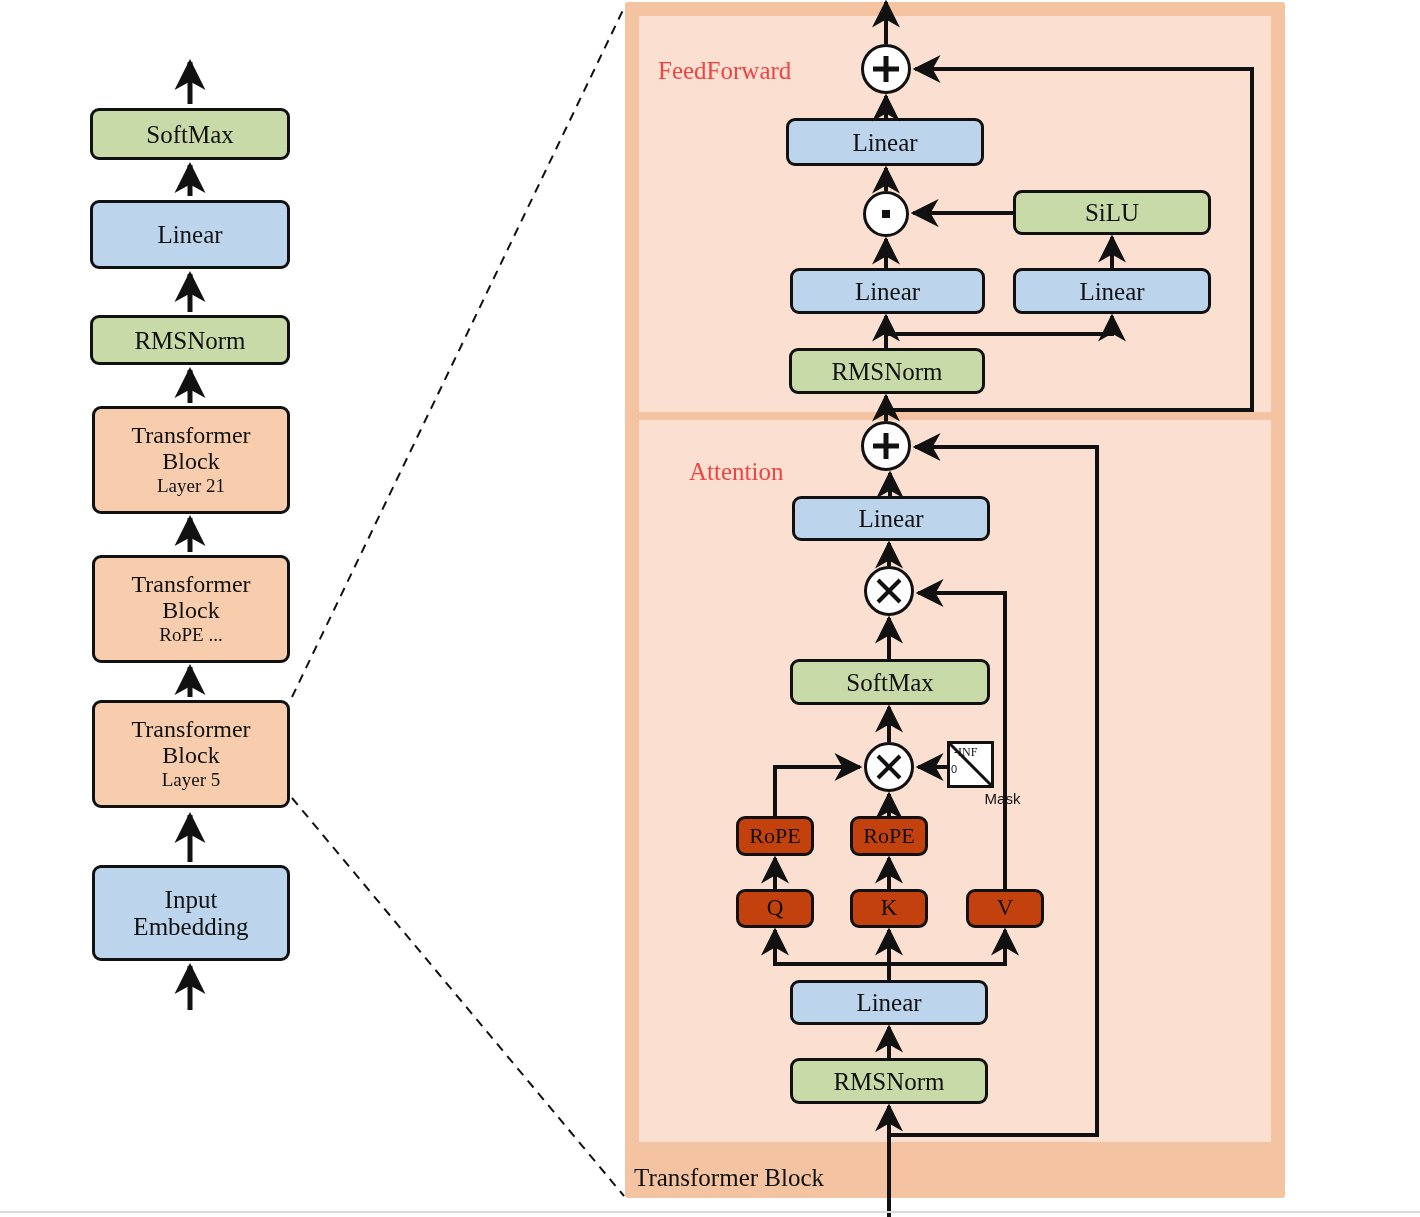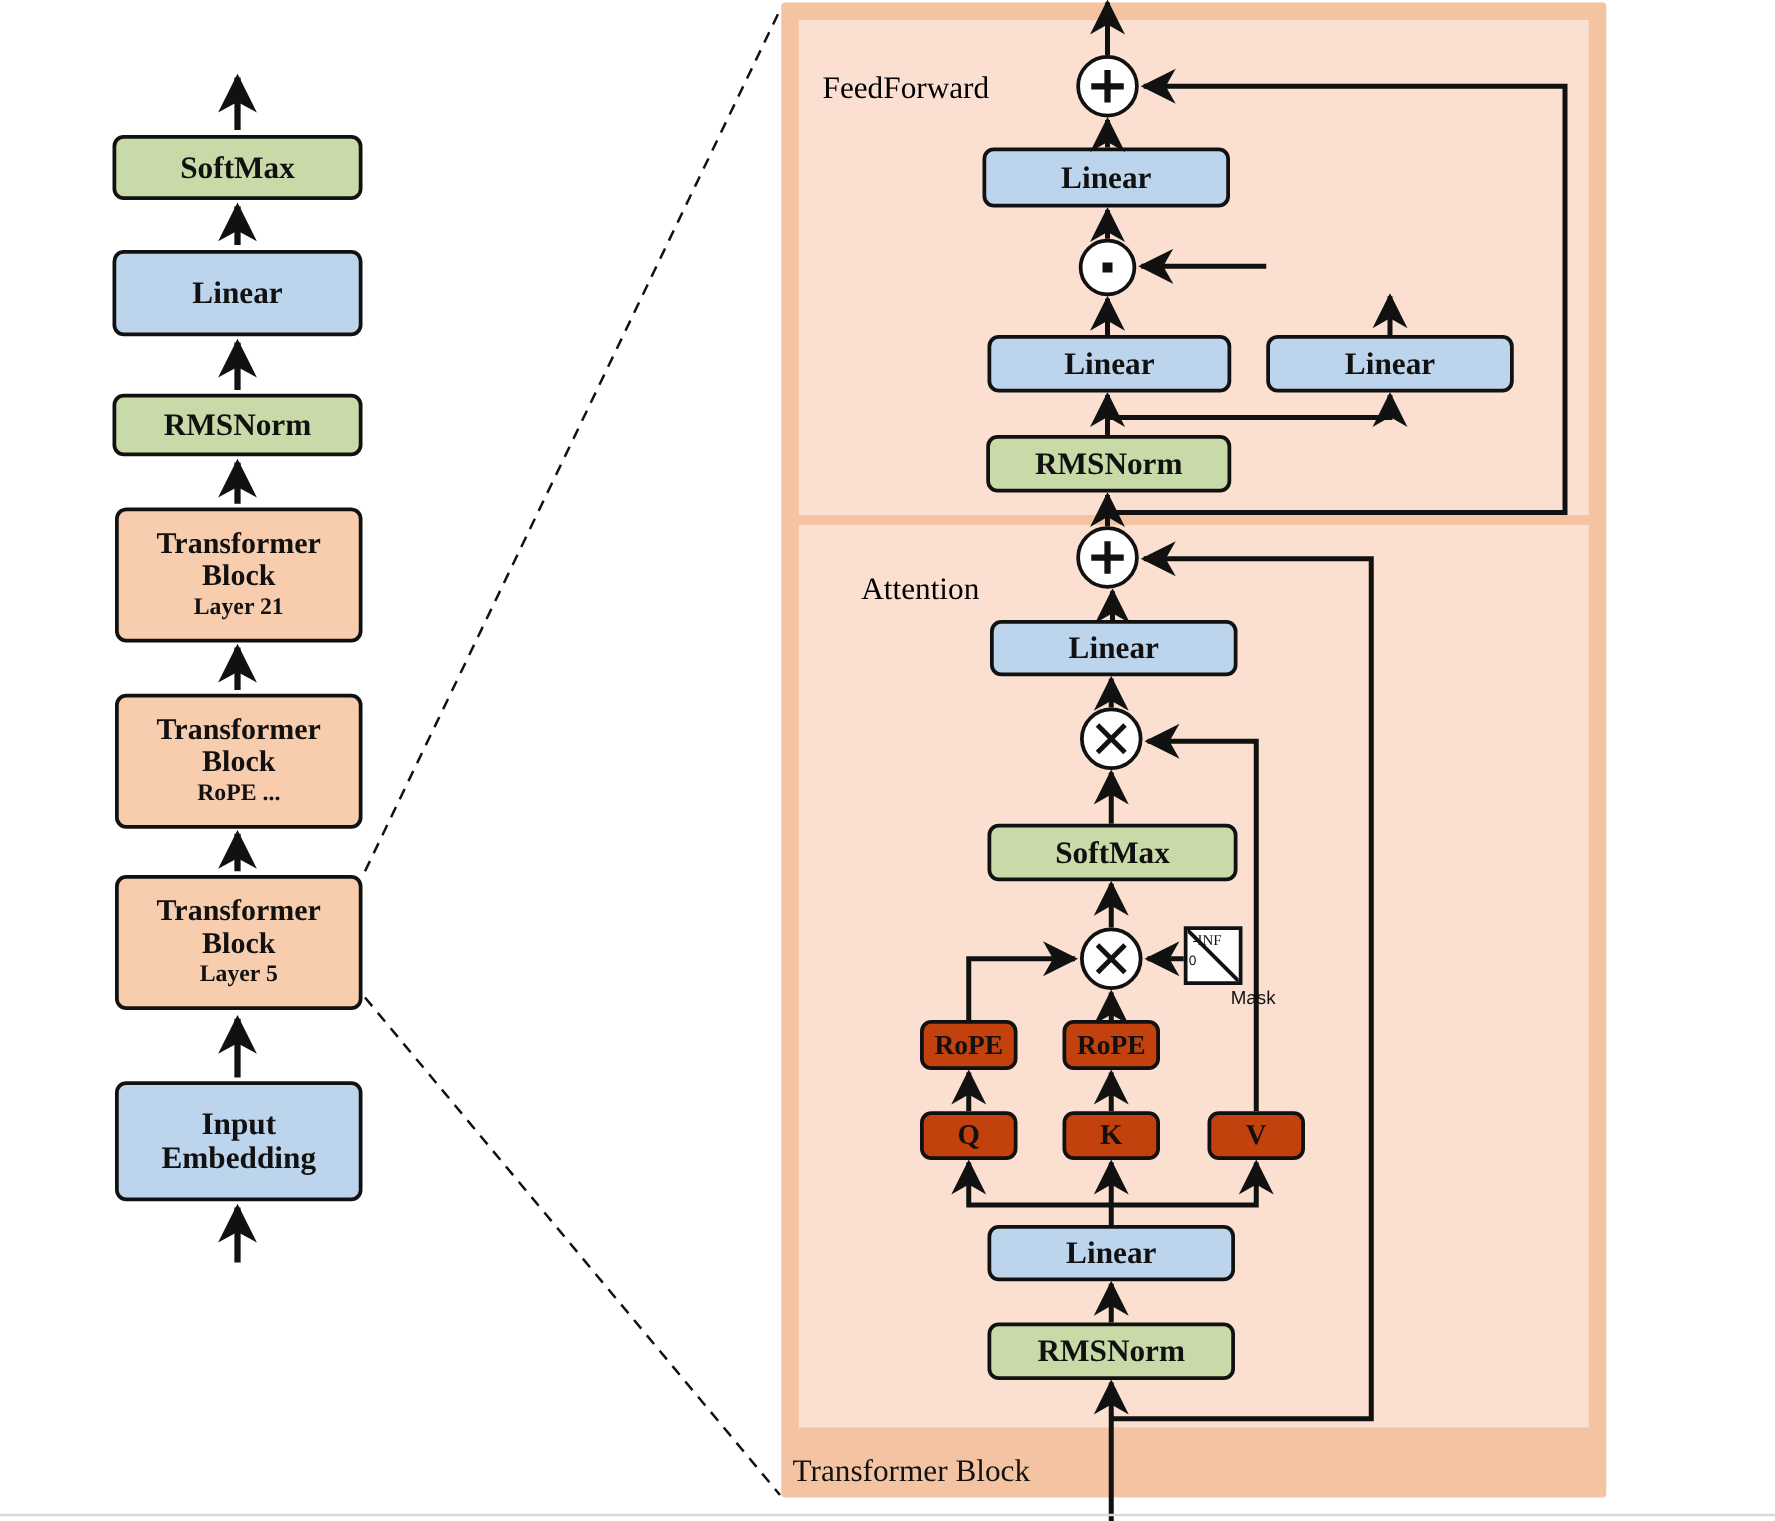--- a/index.html
+++ b/index.html
@@ -4,40 +4,40 @@
 <style>
   html,body{margin:0;padding:0;background:#ffffff;}
   body{width:1420px;height:1217px;position:relative;overflow:hidden;
        font-family:"Liberation Serif",serif;color:#111;}
   #root{position:absolute;inset:0;}
 
   
   .node{position:absolute;box-sizing:border-box;border:3px solid #111;
         border-radius:9px;display:flex;flex-direction:column;
         align-items:center;justify-content:center;line-height:1.08;
-        text-align:center;font-weight:bold;}
+        text-align:center;}
   .node .l1{display:block;}
   .blue  {background:#bdd4ed;}
   .blue2 {background:#c2410c;}
   .green {background:#c9daa9;}
   .orange{background:#f7cdae;}
 
   
   .lstack .node{font-size:25px;}
   .lstack .tblock{font-size:24px;}
   .lstack .tblock .layer{font-size:19px;margin-top:1px;}
 
   
   #outer{position:absolute;left:625px;top:2px;width:660px;height:1196px;
          background:#f4c3a1;border-radius:3px;}
   #ffpanel{position:absolute;left:14px;top:14px;width:632px;height:396px;
            background:#fbe0d2;}
   #attnpanel{position:absolute;left:14px;top:418px;width:632px;height:722px;
              background:#fbe0d2;}
-  .panel-title{position:absolute;font-size:25px;color:#000000;}
+  .panel-title{position:absolute;font-size:25px;color:#ef4444;}
   #outer-title{position:absolute;left:634px;top:1164px;font-size:25px;}
 
   
   svg.wires{position:absolute;left:0;top:0;width:1420px;height:1217px;
             pointer-events:none;overflow:visible;}
 
   
   .opc{position:absolute;border:3px solid #111;border-radius:50%;
        background:#ffffff;box-sizing:border-box;}
 
@@ -98,20 +98,23 @@
     <div id="attnpanel"></div>
   </div>
 
   <div class="panel-title" style="left:658px;top:57px;">FeedForward</div>
   <div class="panel-title" style="left:658px;top:458px;margin-left:31px;">Attention</div>
   <div id="outer-title">Transformer Block</div>
 
   <div class="node blue" style="left:786px;top:118px;width:198px;height:48px;font-size:25px;">
     <span class="l1">Linear</span>
   </div>
+  <div class="node green" style="left:1013px;top:190px;width:198px;height:45px;font-size:25px;">
+    <span class="l1">SiLU</span>
+  </div>
   <div class="node blue" style="left:790px;top:268px;width:195px;height:46px;font-size:25px;">
     <span class="l1">Linear</span>
   </div>
   <div class="node blue" style="left:1013px;top:268px;width:198px;height:46px;font-size:25px;">
     <span class="l1">Linear</span>
   </div>
   <div class="node green" style="left:789px;top:348px;width:196px;height:46px;font-size:25px;">
     <span class="l1">RMSNorm</span>
   </div>
 

